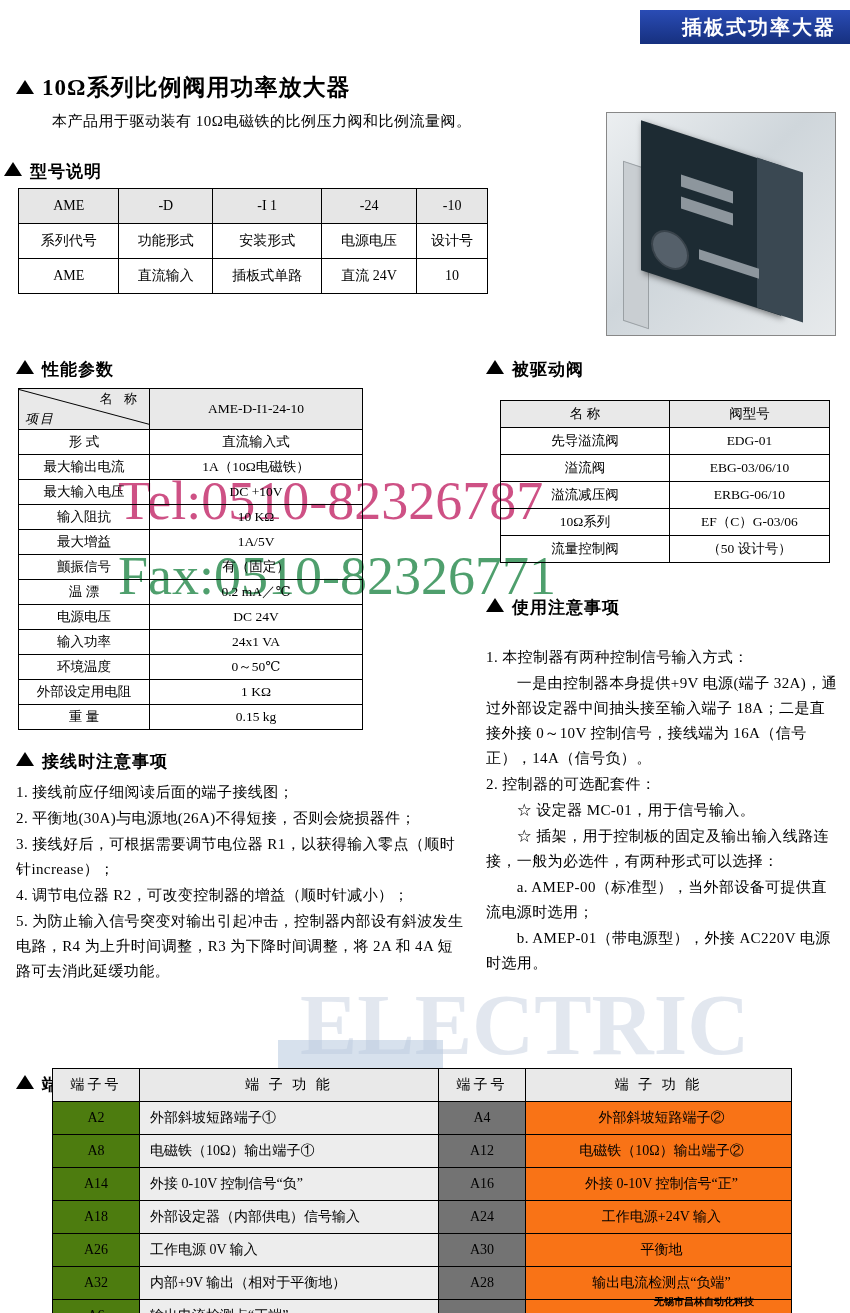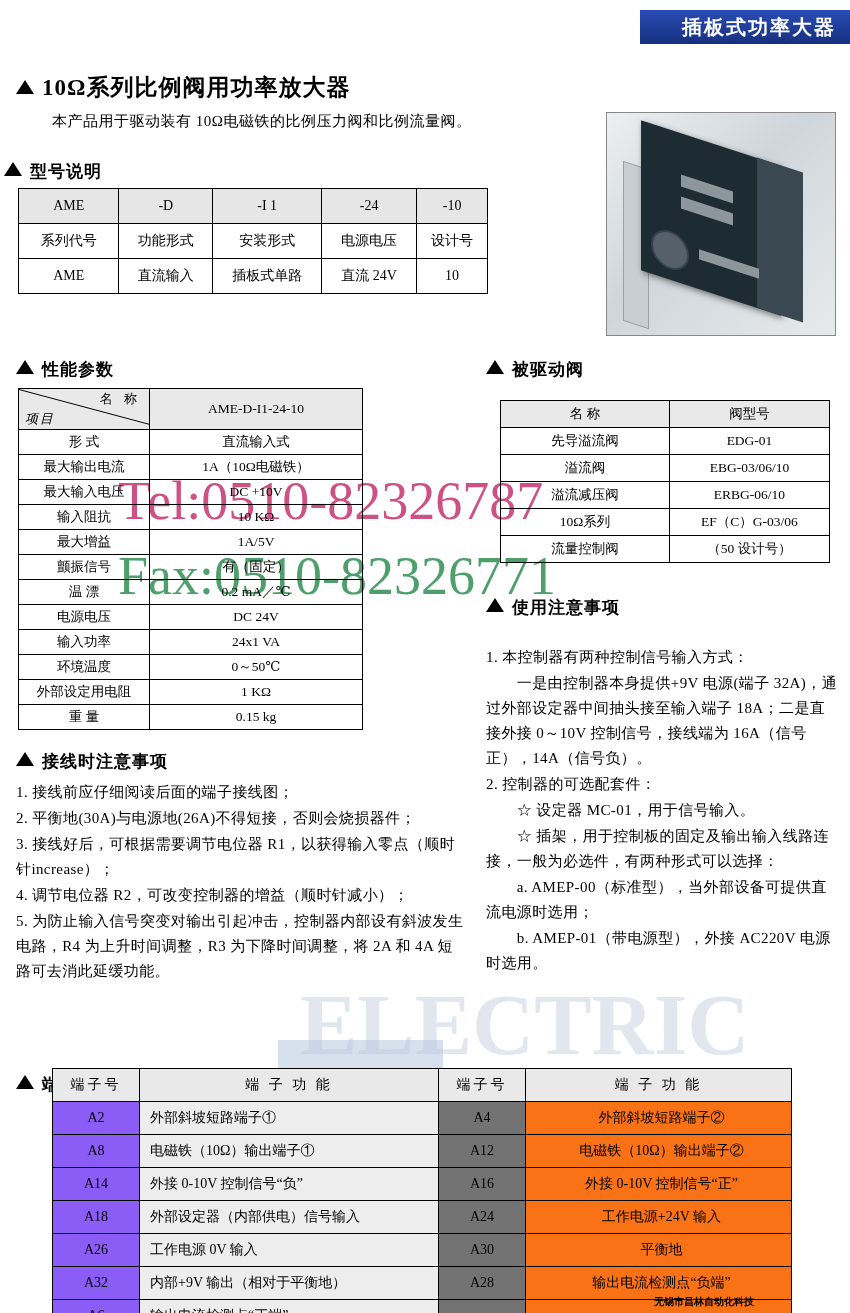--- a/index.html
+++ b/index.html
@@ -110,21 +110,21 @@
 
   
   .tbl-valve{position:absolute;left:500px;top:400px;width:330px;}
   .tbl-valve td{height:22px;font-size:13.5px;}
   .tbl-valve tr:first-child td{background:#e9e9e9;}
 
   
   .tbl-term{position:absolute;left:52px;top:1068px;width:740px;}
   .tbl-term td{height:28px;font-size:14px;}
   .tbl-term tr:first-child td{background:#e9e9e9;letter-spacing:3px;}
-  .tbl-term td.tno{width:78px;background:#8b5cf6;}
+  .tbl-term td.tno{width:78px;background:#4d7c0f;}
   .tbl-term td.tfn{text-align:left;padding-left:10px;background:#ededed;}
   .tbl-term td.tno2{width:78px;background:#737373;}
   .tbl-term td.tfn2{text-align:center;padding-left:10px;background:#f97316;}
 
   
   .para{font-size:15px;line-height:25px;letter-spacing:.4px;}
   .wiring-notes{position:absolute;left:16px;top:780px;width:452px;}
   .wiring-notes p{margin:0 0 1px 0;text-indent:0;}
   .notice-notes{position:absolute;left:486px;top:597px;width:352px;margin-top:48px;}
   .notice-notes p{margin:0 0 1px 0;}

